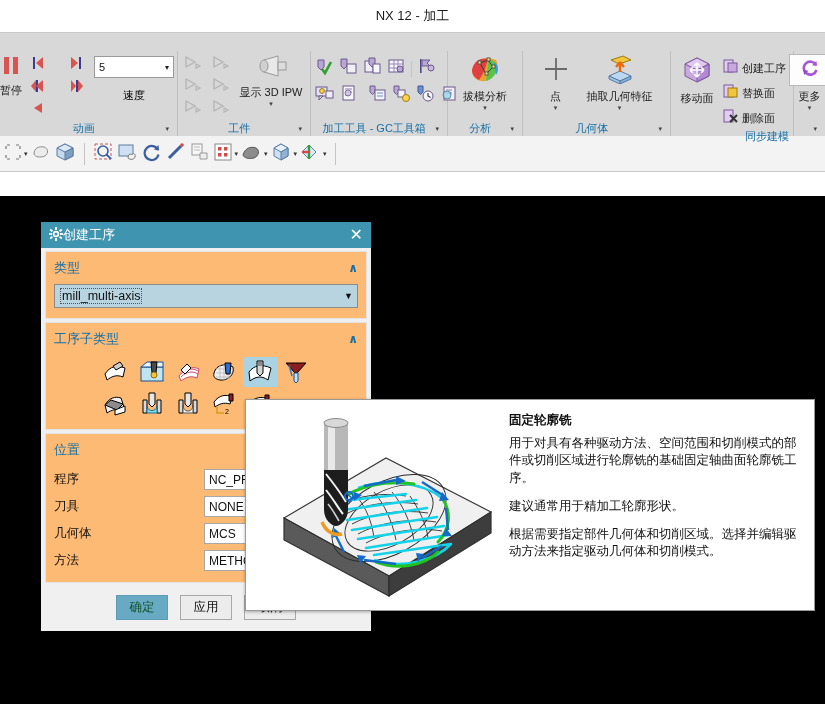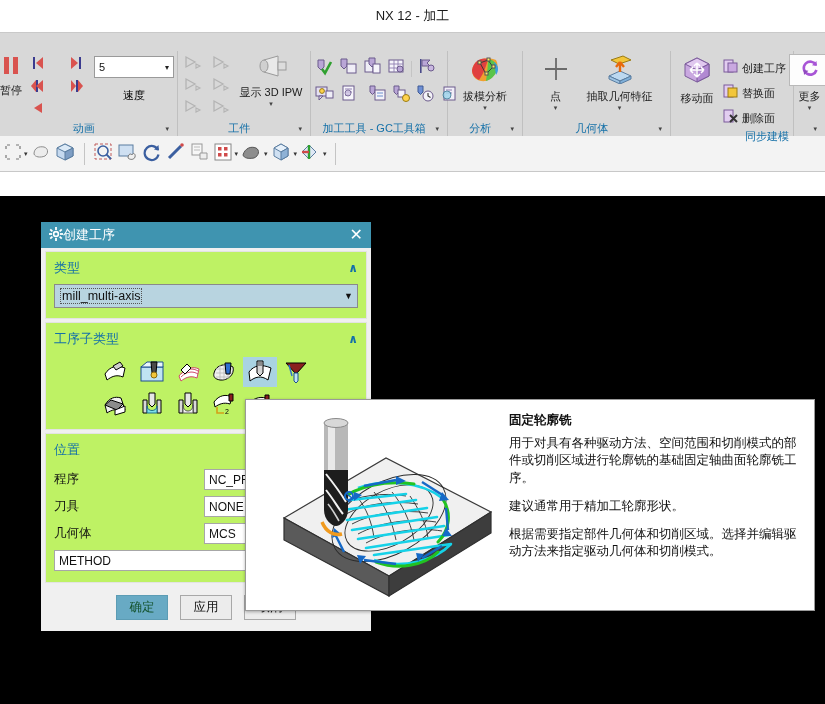--- a/index.html
+++ b/index.html
@@ -100,21 +100,21 @@
     font-size: 12px;
   }
   .dlg-title {
     height: 26px; background: #3f94b0; color: #fff;
     display: flex; align-items: center; padding: 0 8px;
   }
   .dlg-title .txt { font-size: 13px; flex: 1; }
   .dlg-close { font-size: 16px; line-height: 16px; cursor: default; }
 
   .dlg-section {
-    background: #bef264; margin: 3px 4px; padding: 4px 8px 8px 8px;
+    background: #fdba74; margin: 3px 4px; padding: 4px 8px 8px 8px;
     border: 1px solid #e3e3e3;
   }
   .sec-head {
     display: flex; align-items: center; justify-content: space-between;
     padding: 3px 0 5px 0;
   }
   .sec-head .t { color: #1470a8; font-size: 13px; }
   .sec-head .chev { color: #1470a8; font-size: 12px; font-weight: bold; }
 
   .type-combo {
@@ -764,20 +764,21 @@
       </div>
       <div class="pos-row">
         <span class="lab">刀具</span>
         <span class="fld">NONE</span>
       </div>
       <div class="pos-row">
         <span class="lab">几何体</span>
         <span class="fld">MCS</span>
       </div>
       <div class="pos-row">
+        <span class="lab">方法</span>
         <span class="fld">METHOD</span>
       </div>
     </div>
   </div>
 
 
   <div class="dlg-buttons">
     <div class="dbtn primary">确定</div>
     <div class="dbtn">应用</div>
     <div class="dbtn">取消</div>

